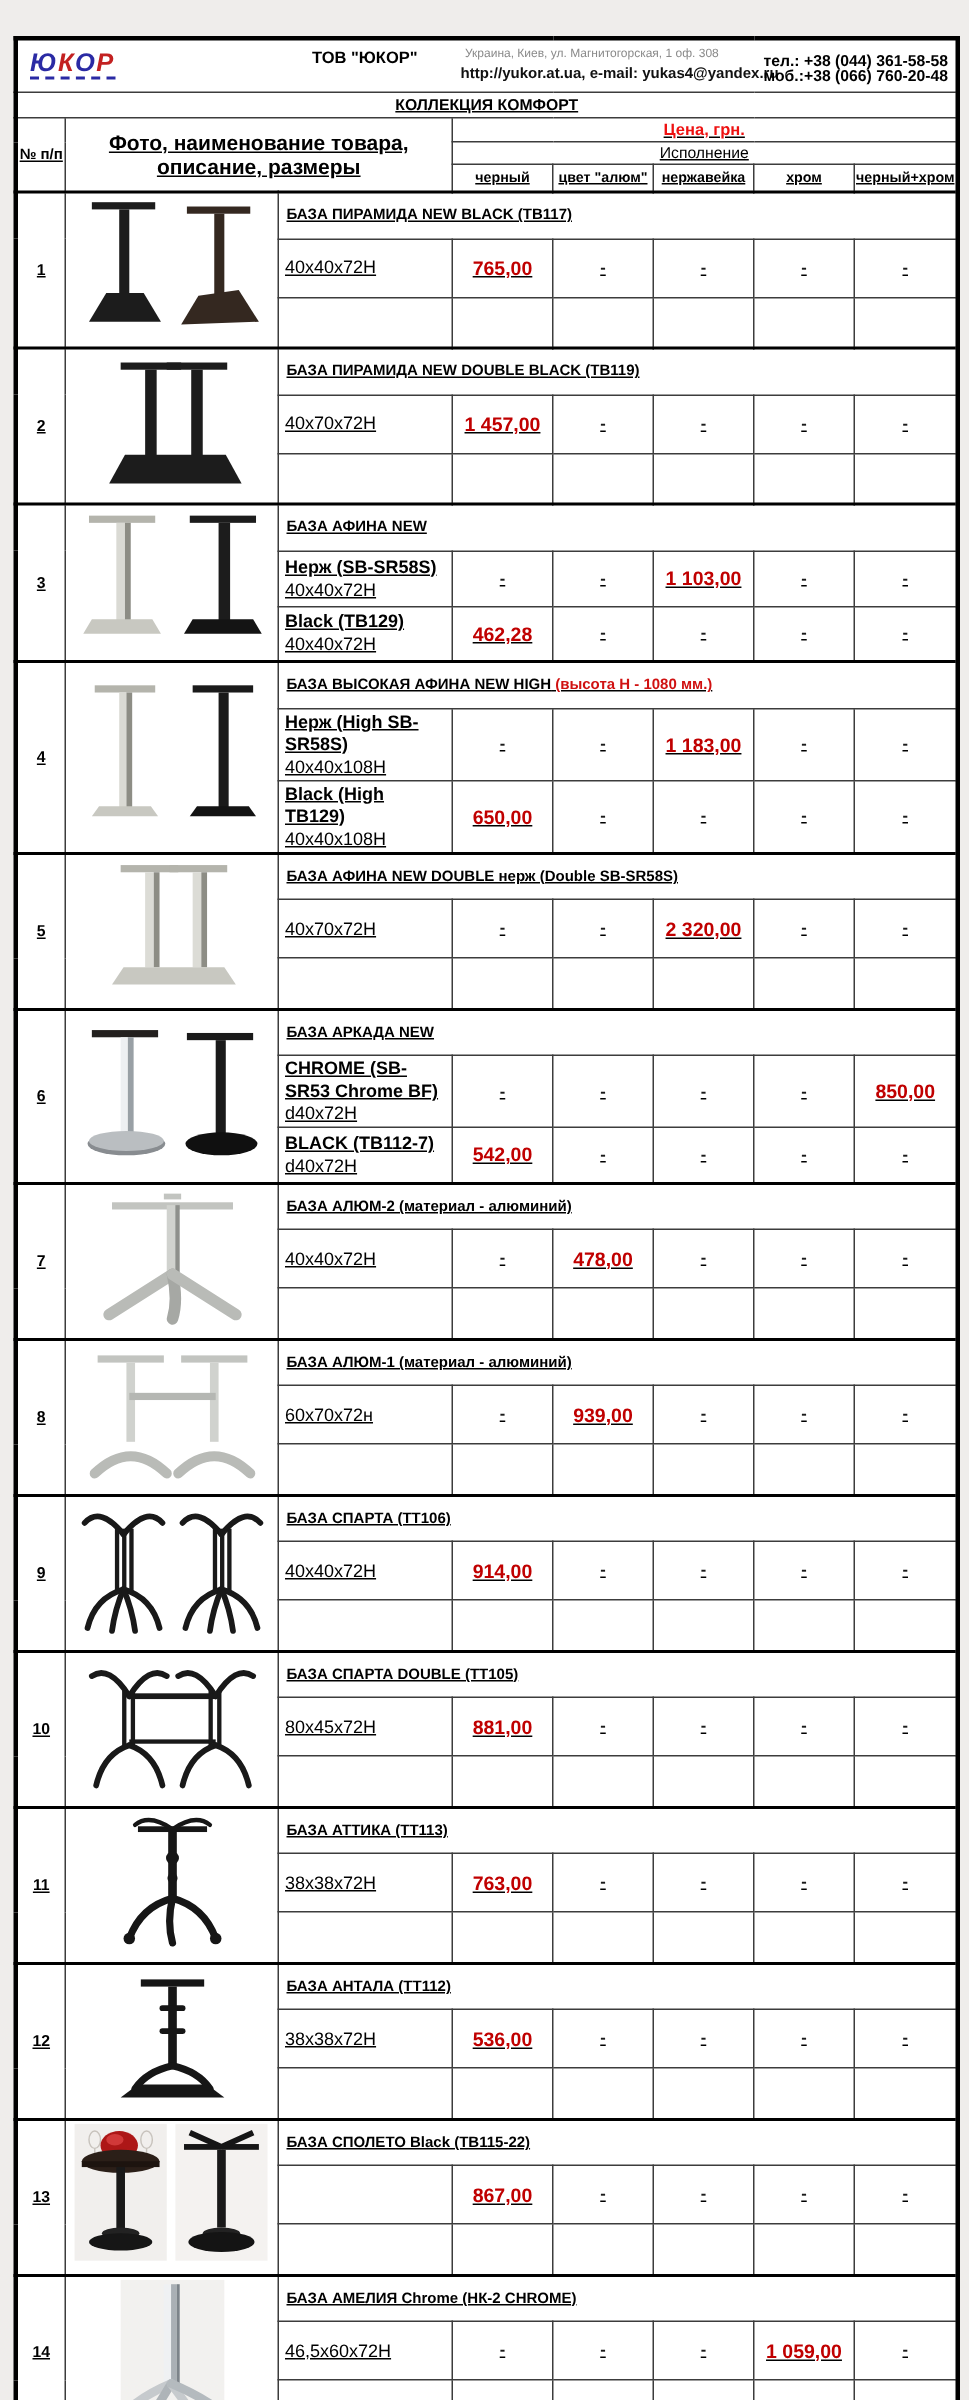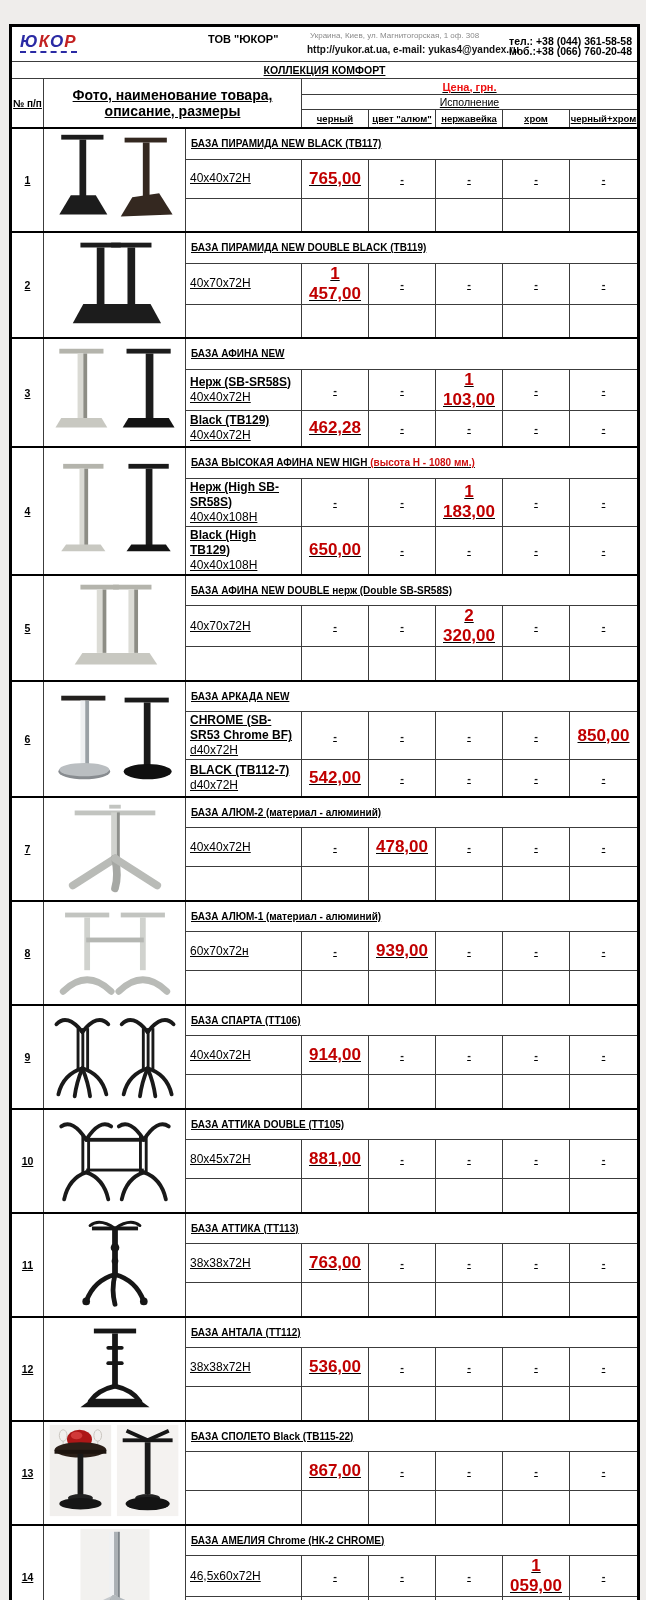--- a/index.html
+++ b/index.html
@@ -52,21 +52,21 @@
   tbody.product td.photo{text-align:center;background:#fff;}
   tbody.product td.title-cell{
     font-weight:bold;font-size:10px;
     padding:2px 0 2px 5px;vertical-align:middle;
   }
   tbody.product td.desc{
     font-size:12px;padding:1px 2px 1px 4px;line-height:1.25;
   }
   tbody.product td.desc .b{font-weight:bold;}
   td.pcell{text-align:center;}
-  td.pcell.price{font-weight:bold;font-size:17px;}
+  td.pcell.price{font-weight:bold;font-size:13px;}
   td.pcell.dash{font-weight:bold;font-size:11px;color:#1a1a1a;}
 </style>
 </head>
 <body>
 
 <div class="page">
   <table class="main" id="main-table">
     <colgroup>
       <col style="width:33px">
         <col style="width:142px">
@@ -413,21 +413,21 @@
               <rect x="41" y="26" width="3" height="40" fill="#191919"></rect>
               <path d="M40,64 Q22,70 17,92" stroke="#191919" stroke-width="4" stroke-linecap="round" fill="none"></path>
               <path d="M40,64 Q58,70 63,92" stroke="#191919" stroke-width="4" stroke-linecap="round" fill="none"></path>
               <path d="M100,30 Q86,8 74,16" stroke="#191919" stroke-width="4" stroke-linecap="round" fill="none"></path>
               <path d="M100,30 Q114,8 126,16" stroke="#191919" stroke-width="4" stroke-linecap="round" fill="none"></path>
               <rect x="95" y="26" width="3" height="40" fill="#191919"></rect>
               <rect x="101" y="26" width="3" height="40" fill="#191919"></rect>
               <path d="M100,64 Q82,70 77,92" stroke="#191919" stroke-width="4" stroke-linecap="round" fill="none"></path>
               <path d="M100,64 Q118,70 123,92" stroke="#191919" stroke-width="4" stroke-linecap="round" fill="none"></path>
             </svg></td>
-          <td class="title-cell" colspan="6"><span>БАЗА АТТИКА DOUBLE (ТТ105)</span></td>
+          <td class="title-cell" colspan="6"><span>БАЗА СПАРТА DOUBLE (ТТ105)</span></td>
         </tr>
         <tr style="height: 39px;">
           <td class="desc"><span>80х45х72Н</span></td>
           <td class="pcell price" style="color: rgb(192, 0, 0);">881,00</td>
           <td class="pcell dash">-</td>
           <td class="pcell dash">-</td>
           <td class="pcell dash">-</td>
           <td class="pcell dash">-</td>
         </tr>
         <tr style="height: 34px;">

